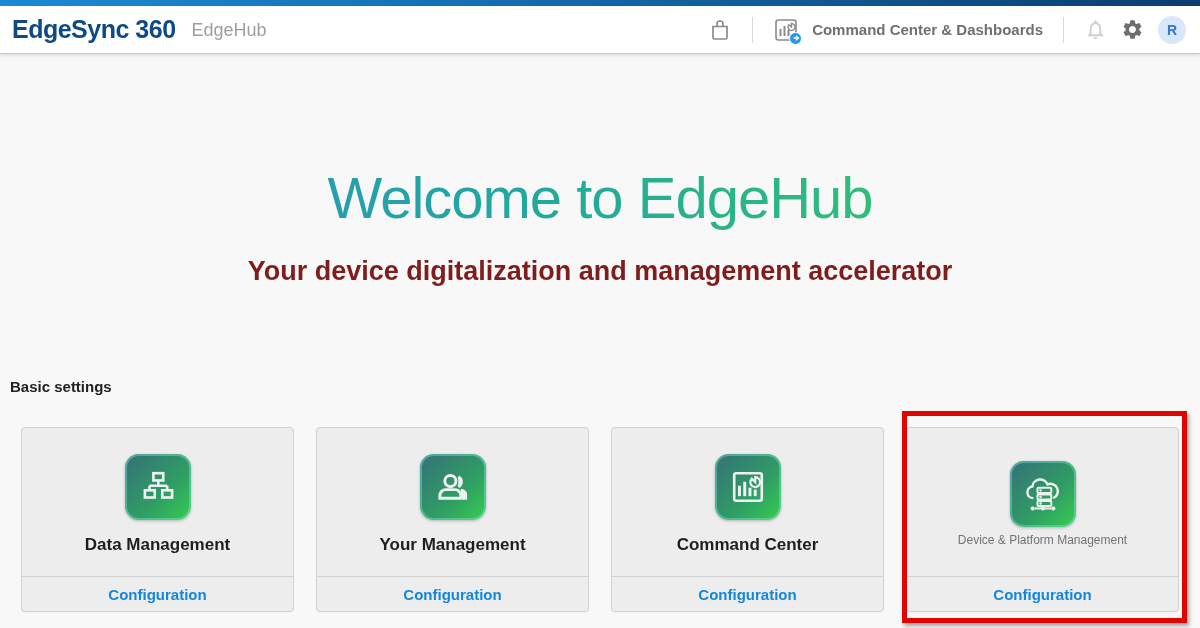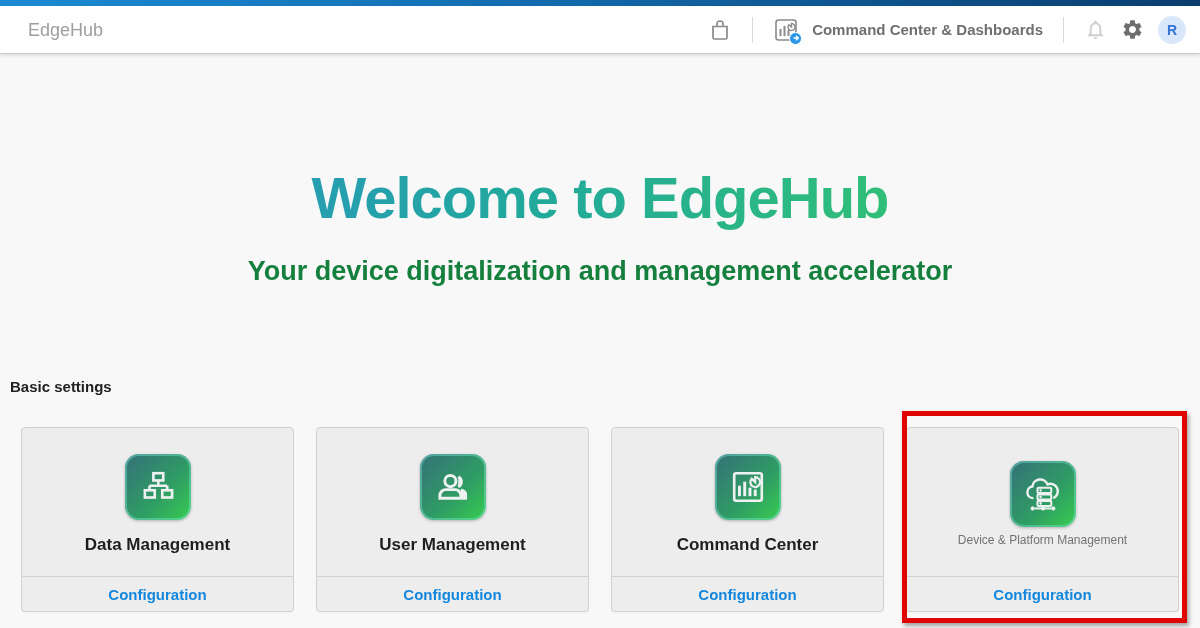--- a/index.html
+++ b/index.html
@@ -55,29 +55,29 @@
     background:#d9e7fb; color:#3374d6;
     font-size:14px; font-weight:bold;
     display:flex; align-items:center; justify-content:center;
     border:none; cursor:pointer;
   }
 
   
   .hero-title {
     position:absolute; left:0; right:0; top:164px;
     text-align:center;
-    font-size:58px; font-weight:bold; letter-spacing:-1px;
+    font-size:58px; font-weight:normal; letter-spacing:-1px;
     background:linear-gradient(90deg,#2d8ecf 0%,#21a99b 45%,#3ed158 100%);
     -webkit-background-clip:text; background-clip:text;
     -webkit-text-fill-color:transparent; color:transparent;
   }
   .hero-subtitle {
     position:absolute; left:0; right:0; top:256px;
     text-align:center;
-    font-size:27px; font-weight:bold; color:#15803d;
+    font-size:27px; font-weight:bold; color:#7f1d1d;
   }
 
   
   .section-label {
     position:absolute; left:10px; top:378px;
     font-size:15px; font-weight:bold; color:#212121;
   }
 
   
   .cards-row {
@@ -121,20 +121,21 @@
     box-shadow:2px 3px 4px rgba(0,0,0,0.35);
     pointer-events:none; z-index:10;
   }
 </style>
 </head>
 <body>
 
 <div class="top-strip"></div>
 
 <header class="header">
+  <div class="brand">EdgeSync 360</div>
   <div class="product">EdgeHub</div>
 
   <div class="header-right">
     <button class="icon-btn" title="">
       <svg width="24" height="24" viewBox="0 0 24 24" fill="none" stroke="#8a8a8a" stroke-width="1.7">
         <path d="M5 8.5h14v11a1.5 1.5 0 0 1-1.5 1.5h-11A1.5 1.5 0 0 1 5 19.5v-11z"></path>
         <path d="M9 8.5V6a3 3 0 0 1 6 0v2.5"></path>
       </svg>
     </button>
 
@@ -203,21 +204,21 @@
   <div class="card">
     <div class="card-body">
       <div class="tile">
         <svg width="42" height="42" viewBox="0 0 64 64" fill="none">
           <path d="M40 16.5a8.5 8.5 0 0 1 0 15" stroke="#edf1f1" stroke-width="5" fill="#edf1f1"></path>
           <circle cx="28" cy="23" r="8.5" stroke="#edf1f1" stroke-width="4.5"></circle>
           <path d="M44 37c4 0 7 3 7 7v5h-5" stroke="#edf1f1" stroke-width="5" fill="#edf1f1"></path>
           <path d="M12 49v-4c0-5 4-9 9-9h14c5 0 9 4 9 9v4z" stroke="#edf1f1" stroke-width="4.5"></path>
         </svg>
       </div>
-      <div class="card-title">User Management</div>
+      <div class="card-title">Your Management</div>
     </div>
     <div class="card-footer">
       <a class="config-link">Configuration</a>
     </div>
   </div>
 
   <div class="card">
     <div class="card-body">
       <div class="tile">
         <svg width="42" height="42" viewBox="0 0 64 64" fill="none" stroke="#edf1f1">

